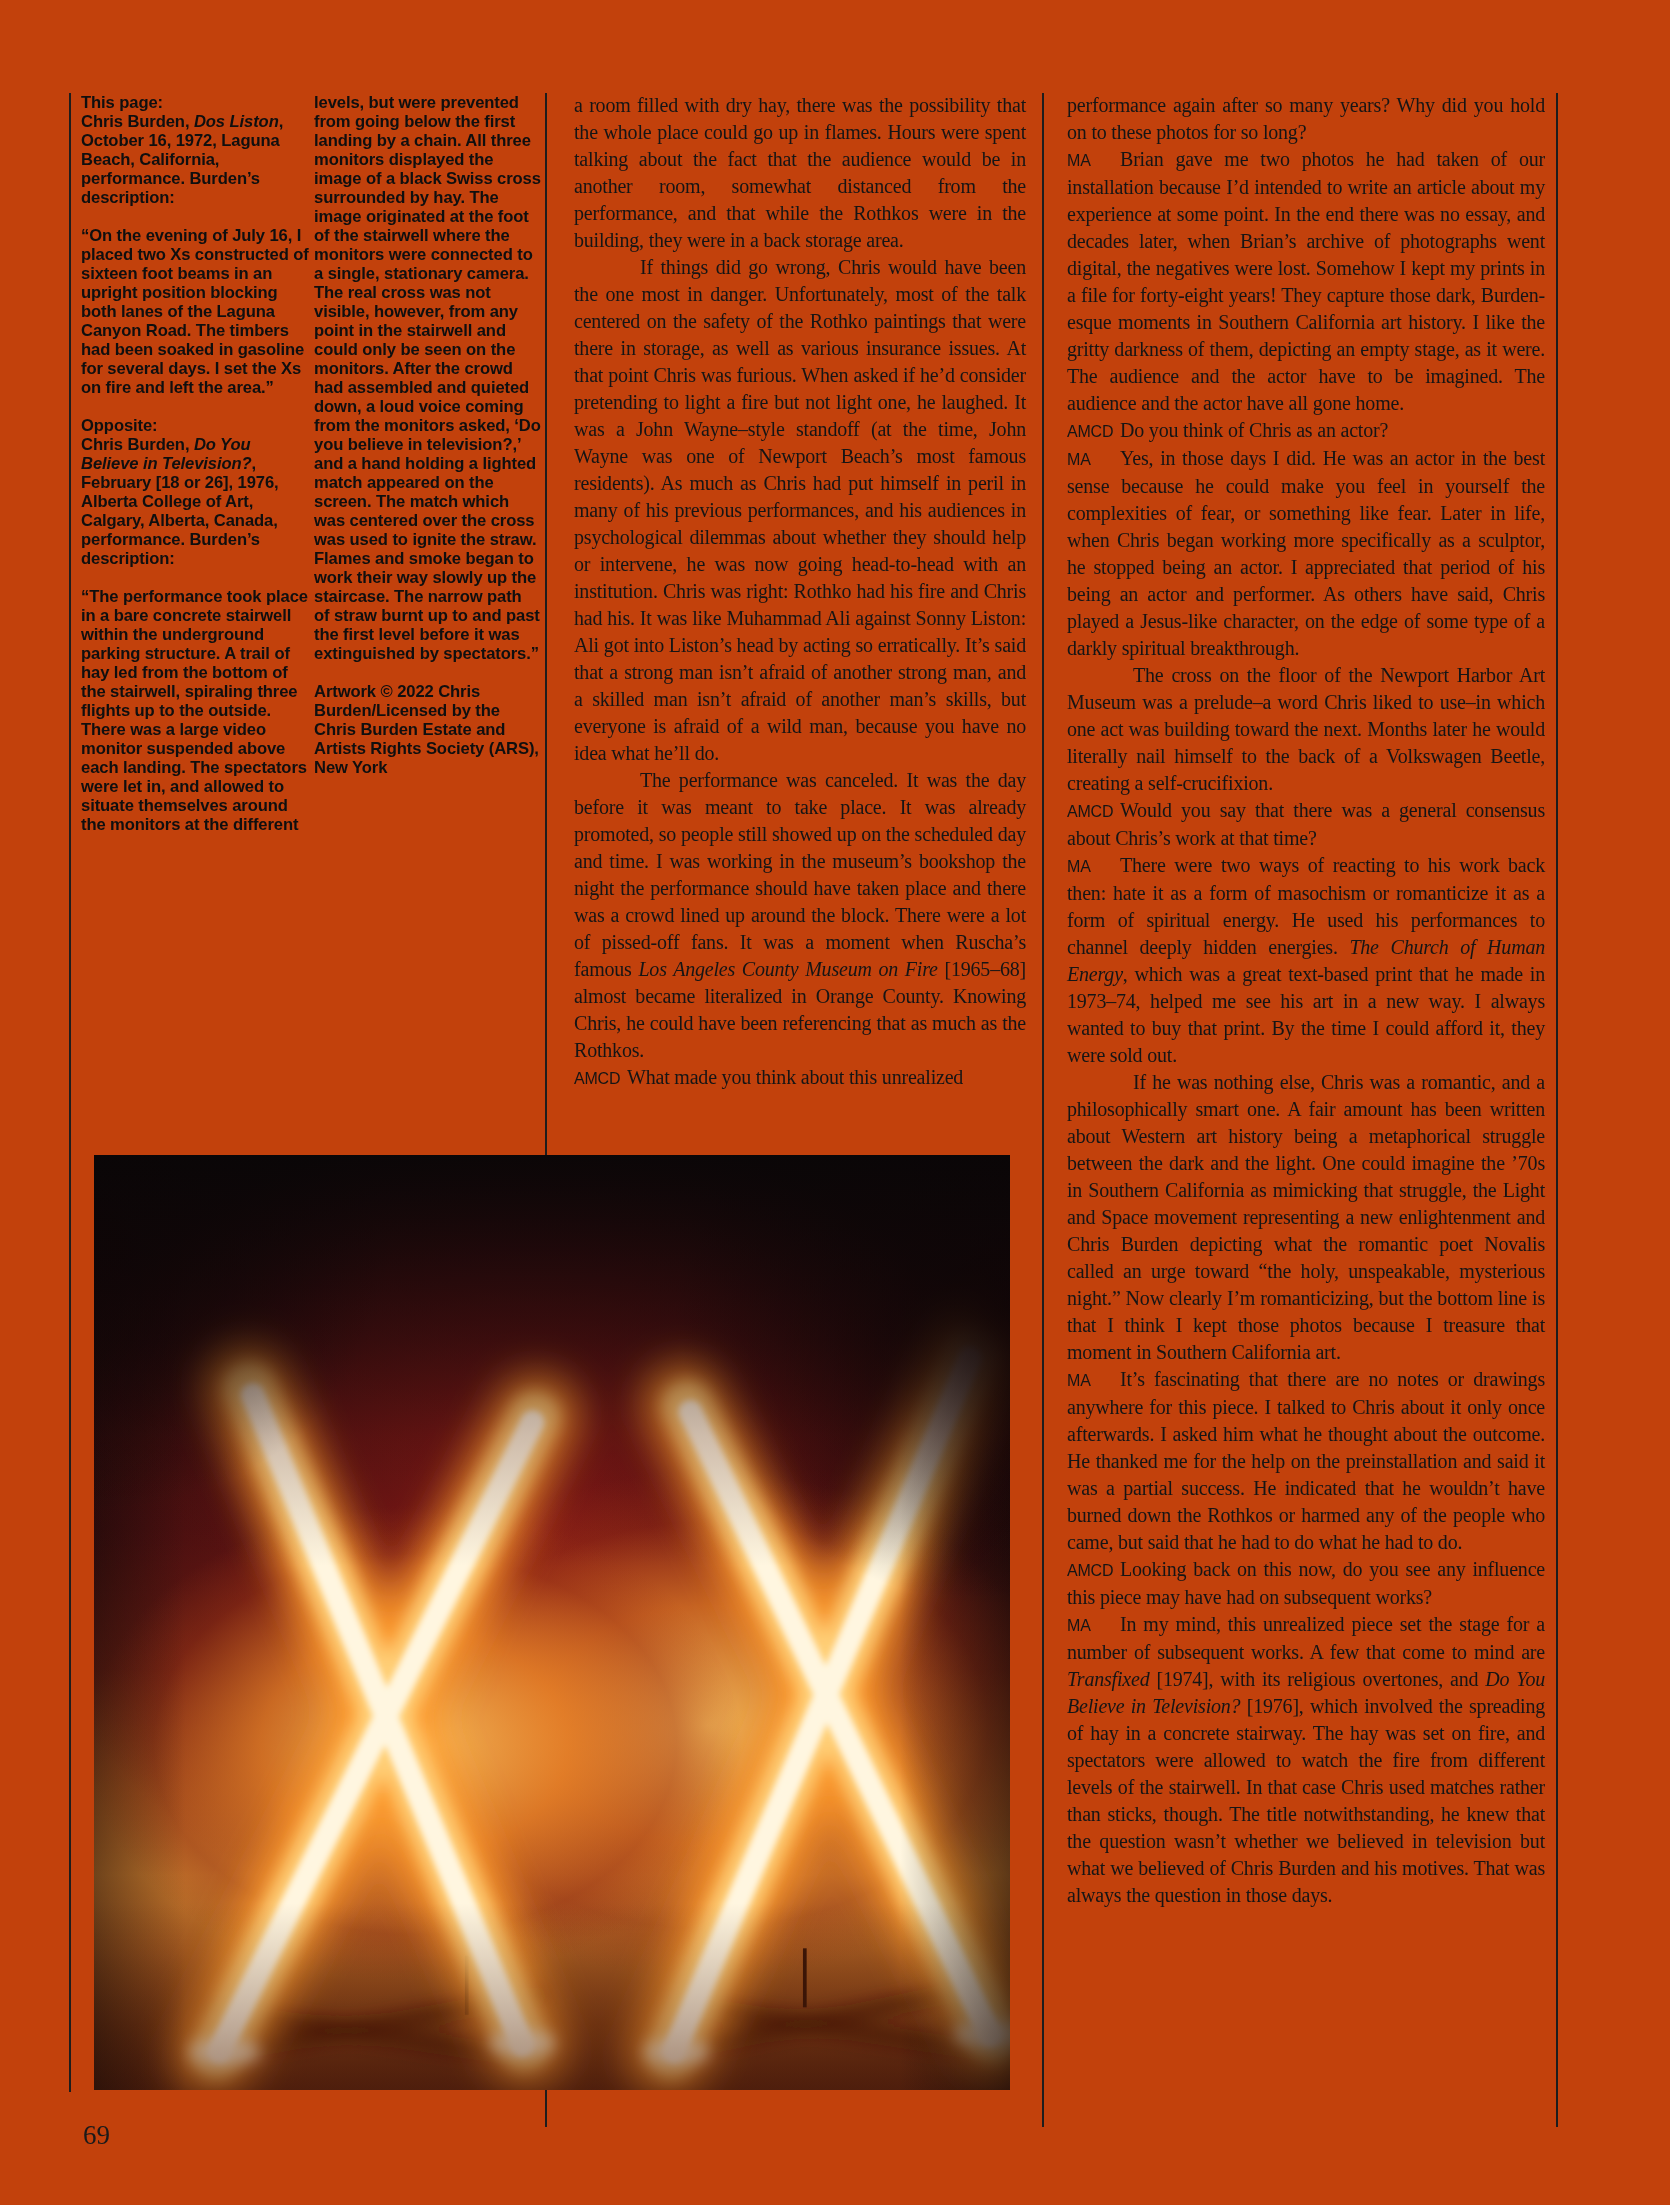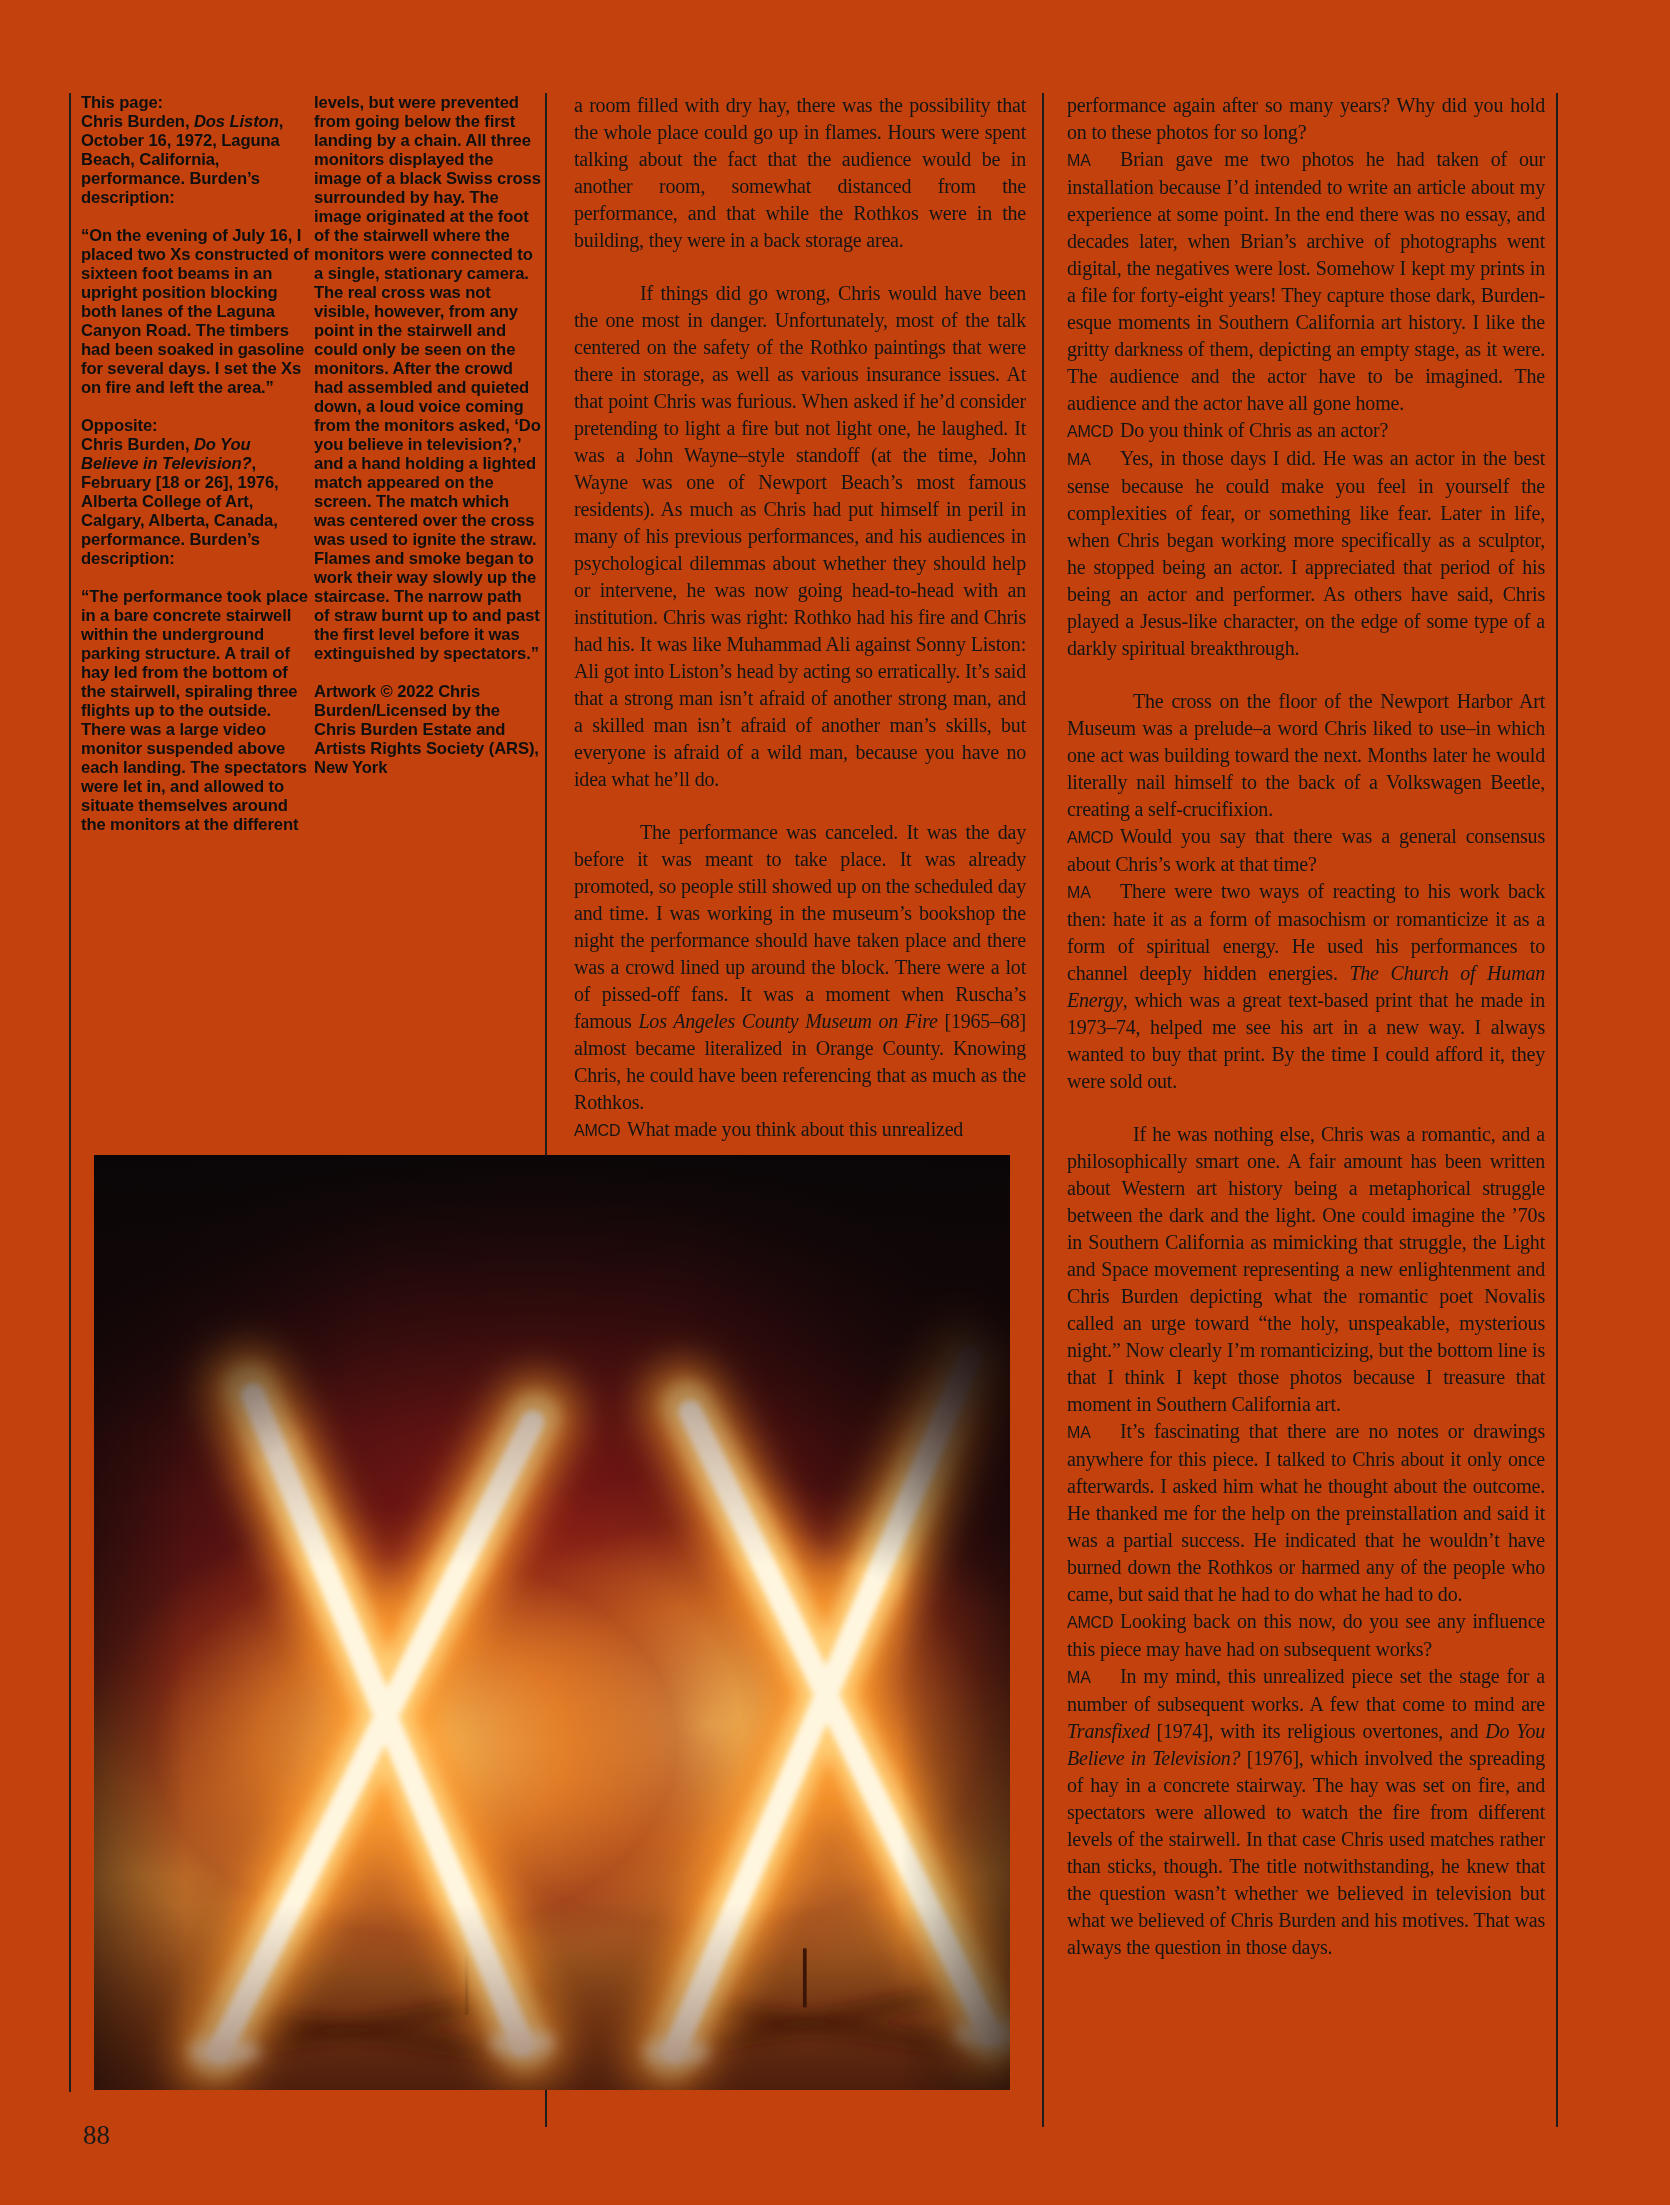--- a/index.html
+++ b/index.html
@@ -13,21 +13,21 @@
   .caption-col{position:absolute;top:93px;font-family:"Liberation Sans",sans-serif;
     font-weight:700;font-size:16.6px;line-height:19px;letter-spacing:-0.1px;color:#0f0f0f;
     text-align:left;}
   .caption-col p{margin:0 0 19px 0;}
   .caption-col p.artwork-credit{margin-top:19px;}
 
   
   .main-col{position:absolute;top:92px;font-size:20px;line-height:27px;
     letter-spacing:-0.2px;text-align:justify;color:#151515;}
   .main-col p{margin:0;}
-  .main-col p.indent{text-indent:66px;margin-top:26px;}
+  .main-col p.indent{text-indent:66px;}
   .spk{display:inline-block;min-width:53px;font-family:"Liberation Sans",sans-serif;
     font-weight:400;font-size:16px;letter-spacing:-0.2px;text-indent:0;}
 
   
   .photo{position:absolute;left:94px;top:1155px;width:916px;height:935px;overflow:hidden;
     background:
       radial-gradient(42% 30% at 35% 63%, rgba(252,192,92,.95), rgba(233,130,40,.75) 40%, rgba(160,55,22,.40) 68%, rgba(90,20,15,0) 85%),
       radial-gradient(45% 32% at 67% 61%, rgba(252,192,92,.90), rgba(233,130,40,.70) 40%, rgba(160,55,22,.35) 68%, rgba(90,20,15,0) 85%),
       radial-gradient(70% 55% at 48% 40%, rgba(143,26,23,.92), rgba(92,16,17,.55) 55%, rgba(22,7,9,0) 80%),
       linear-gradient(180deg,#0d0709 0%,#150a0c 20%,#3a100f 40%,#6e2413 55%,#a85a20 68%,#c0752c 77%,#a95e22 85%,#7c3c14 94%,#5e2a10 100%);}
@@ -133,16 +133,16 @@
       <g filter="url(#bMed)" fill="#fff3d8" fill-opacity="0.9">
         <ellipse cx="178" cy="1216" rx="48" ry="16"></ellipse>
         <ellipse cx="580" cy="1204" rx="44" ry="15"></ellipse>
         <ellipse cx="790" cy="1216" rx="44" ry="15"></ellipse>
         <ellipse cx="1212" cy="1192" rx="46" ry="16"></ellipse>
       </g>
     </svg>
     <div class="photo-shade"></div>
   </div>
 
-  <div class="page-number">88</div>
+  <div class="page-number">69</div>
 
 </div>
 
 
 </body></html>

